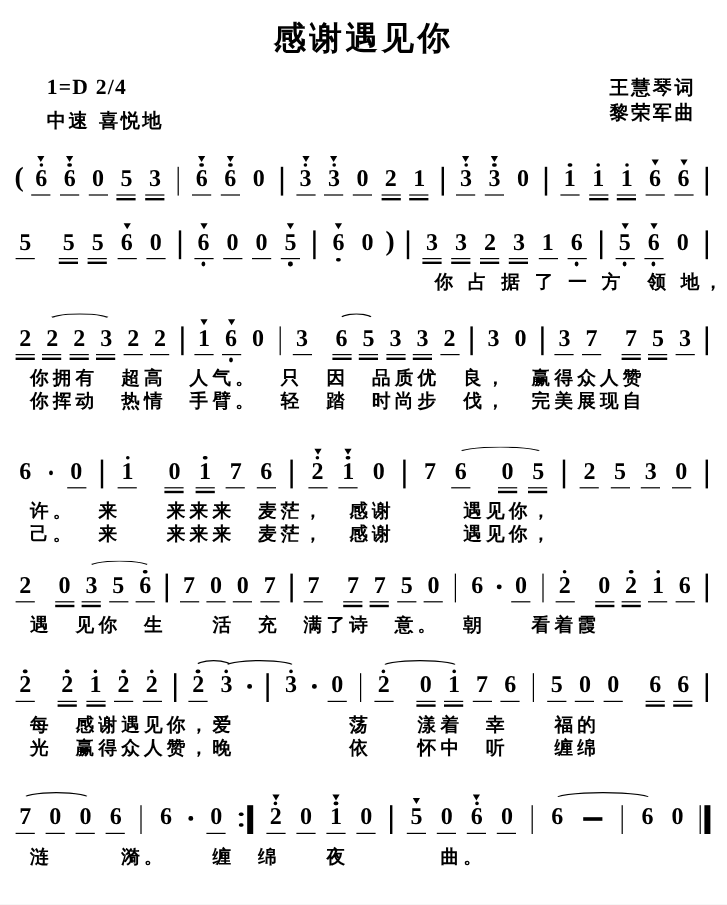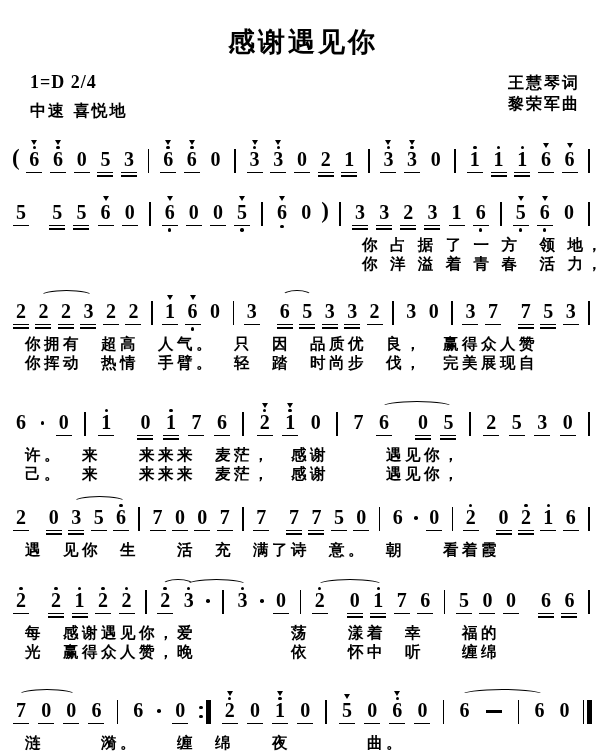--- a/index.html
+++ b/index.html
@@ -2,23 +2,23 @@
 <html><head>
 <meta charset="utf-8">
 <style>
   html,body{margin:0;padding:0;background:#e8e8e8;}
   .page{
     position:relative;width:606px;height:754px;margin:0 auto;background:#ffffff;
     color:#000;font-family:"DejaVu Sans","Liberation Sans",sans-serif;overflow:hidden;
   }
   .title{
     text-align:center;font-size:27px;font-weight:bold;letter-spacing:3px;
-    padding-top:24px;height:36px;
+    padding-top:14px;height:36px;
   }
-  .meta{display:flex;justify-content:space-between;margin-top:12px;padding:0 26px 0 30px;gap:16px;}
+  .meta{display:flex;justify-content:space-between;margin-top:12px;padding:0 26px 0 39px;gap:16px;}
   .meta-left .key{font-size:18px;font-weight:bold;font-family:"Liberation Serif","DejaVu Serif",serif;letter-spacing:1px;}
   .meta-left .tempo{font-size:16px;font-weight:bold;margin-top:8px;letter-spacing:2px;}
   .meta-right{font-size:16px;font-weight:bold;line-height:21px;letter-spacing:2px;}
   #score{padding:14px 10px 0 12px;}
   .system{margin-bottom:6px;}
   .system:nth-child(1){margin-bottom:6px;}
   .system:nth-child(2){margin-bottom:14px;}
   .system:nth-child(3){margin-bottom:26px;}
   .system:nth-child(4){margin-bottom:10px;}
   .system:nth-child(5){margin-bottom:17px;}
@@ -433,21 +433,20 @@
             </div>
           </div>
           <div class="note">
             <div class="top"></div>
             <div class="digit">0</div>
             <div class="under"></div>
           </div>
           <div class="bar"></div>
         </div>
         <div class="lyric-row">你 占 据 了 一 方　领 地，</div>
-        <div class="lyric-row">你 洋 溢 着 青 春　活 力，</div>
       </div>
       <div class="system">
         <div class="notation">
           <div class="note">
             <div class="top"></div>
             <div class="digit">2</div>
             <div class="under">
               <div class="uline"></div>
               <div class="uline"></div>
             </div>

